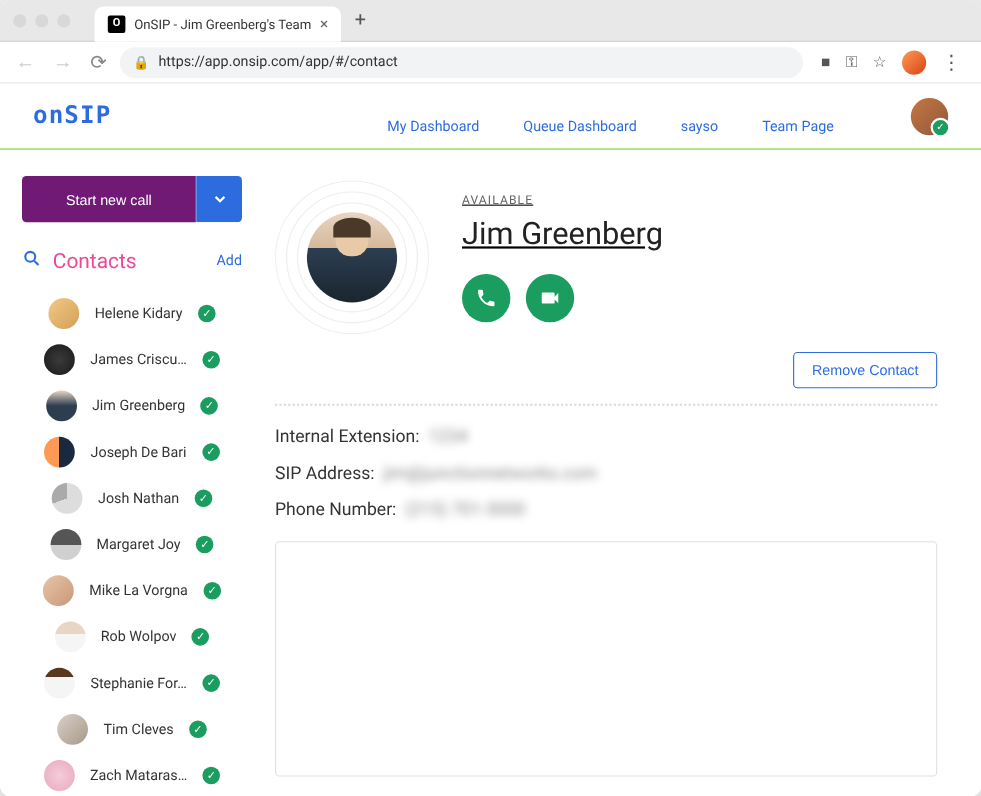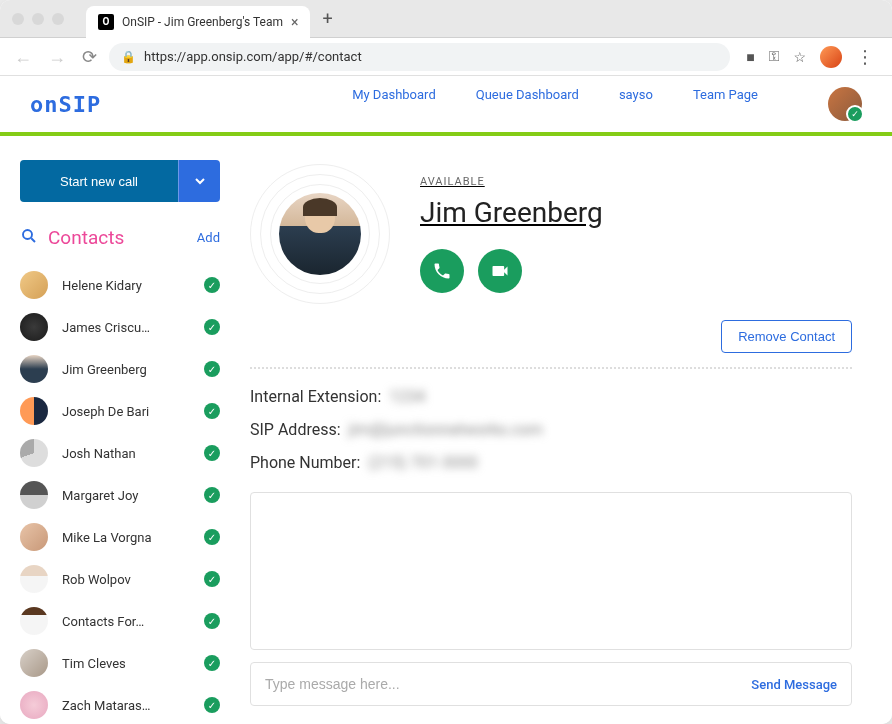--- a/index.html
+++ b/index.html
@@ -98,34 +98,34 @@
   background: #fff;
   display: flex;
   flex-direction: column;
   overflow: hidden;
 }
 .header {
   height: 60px;
   display: flex;
   align-items: center;
   padding: 0 30px;
-  border-bottom: 4px solid #84cc16;
+  border-bottom: 1px solid #84cc16;
 }
 .logo {
   font-size: 22px;
   font-weight: 700;
   letter-spacing: 1px;
 }
 .logo .on { color: #2d6cdf; font-family: monospace; font-weight: 900; }
 .logo .sip { color: #2d6cdf; font-family: monospace; font-weight: 900; }
 .nav {
   margin-left: auto;
   display: flex;
   gap: 40px;
-  align-items: flex-start;
+  align-items: flex-end;
 }
 .nav a {
   color: #2d6cdf;
   font-size: 13px;
   text-decoration: none;
   cursor: pointer;
 }
 .avatar-badge {
   width: 34px; height: 34px; border-radius: 50%;
   background: linear-gradient(135deg,#c97542,#8b5a3c);
@@ -154,21 +154,21 @@
 .sidebar {
   width: 240px;
   padding: 24px 20px;
 }
 .start-call {
   display: flex;
   margin-bottom: 24px;
 }
 .start-call-btn {
   flex: 1;
-  background: #0369a1;
+  background: #701a75;
   color: #fff;
   border: none;
   height: 42px;
   font-size: 13px;
   cursor: pointer;
   border-radius: 4px 0 0 4px;
 }
 .start-call-dd {
   width: 42px;
   background: #2d6cdf;
@@ -195,20 +195,21 @@
 }
 .add-link {
   color: #2d6cdf;
   font-size: 13px;
   cursor: pointer;
 }
 .contact-list {
   display: flex;
   flex-direction: column;
   gap: 2px;
+  align-items: center;
 }
 .contact-item {
   display: flex;
   align-items: center;
   gap: 14px;
   padding: 6px 0;
   cursor: pointer;
 }
 .contact-avatar {
   width: 28px; height: 28px; border-radius: 50%;
@@ -494,21 +495,21 @@
             <span class="contact-name">Mike La Vorgna</span>
             <span class="contact-status">✓</span>
           </div>
           <div class="contact-item">
             <div class="contact-avatar ca-7"></div>
             <span class="contact-name">Rob Wolpov</span>
             <span class="contact-status">✓</span>
           </div>
           <div class="contact-item">
             <div class="contact-avatar ca-8"></div>
-            <span class="contact-name">Contacts For…</span>
+            <span class="contact-name">Stephanie For…</span>
             <span class="contact-status">✓</span>
           </div>
           <div class="contact-item">
             <div class="contact-avatar ca-9"></div>
             <span class="contact-name">Tim Cleves</span>
             <span class="contact-status">✓</span>
           </div>
           <div class="contact-item">
             <div class="contact-avatar ca-10"></div>
             <span class="contact-name">Zach Mataras…</span>
@@ -552,21 +553,17 @@
         </div>
         <div class="field-row">
           <span>SIP Address:</span>
           <span class="field-val">jim@junctionnetworks.com</span>
         </div>
         <div class="field-row">
           <span>Phone Number:</span>
           <span class="field-val">(215) 701-3000</span>
         </div>
         <div class="msg-box"></div>
-        <div class="msg-input-row">
-          <input class="msg-input" placeholder="Type message here..." style="">
-          <span class="send-msg">Send Message</span>
-        </div>
       </div>
 
     </div>
   </div>
 </div>
 
 </body></html>

